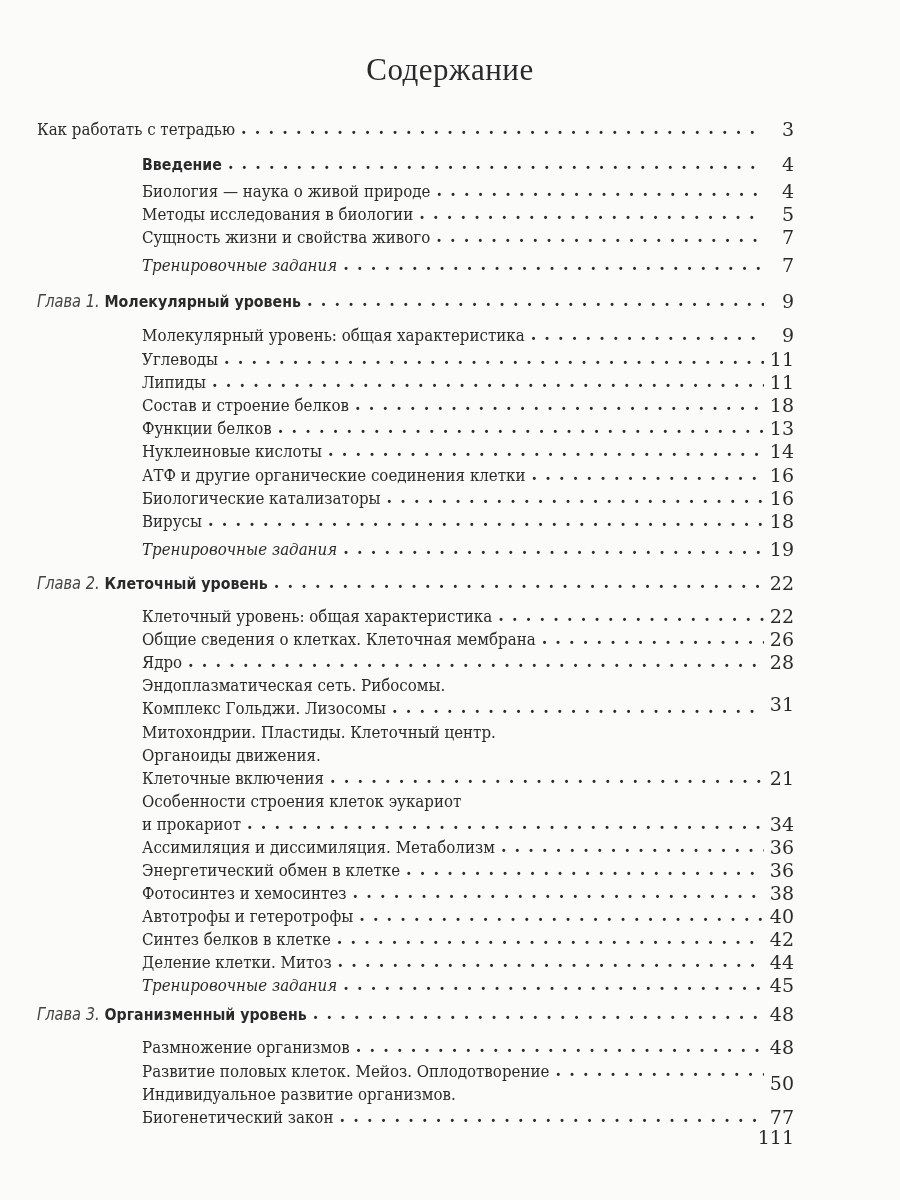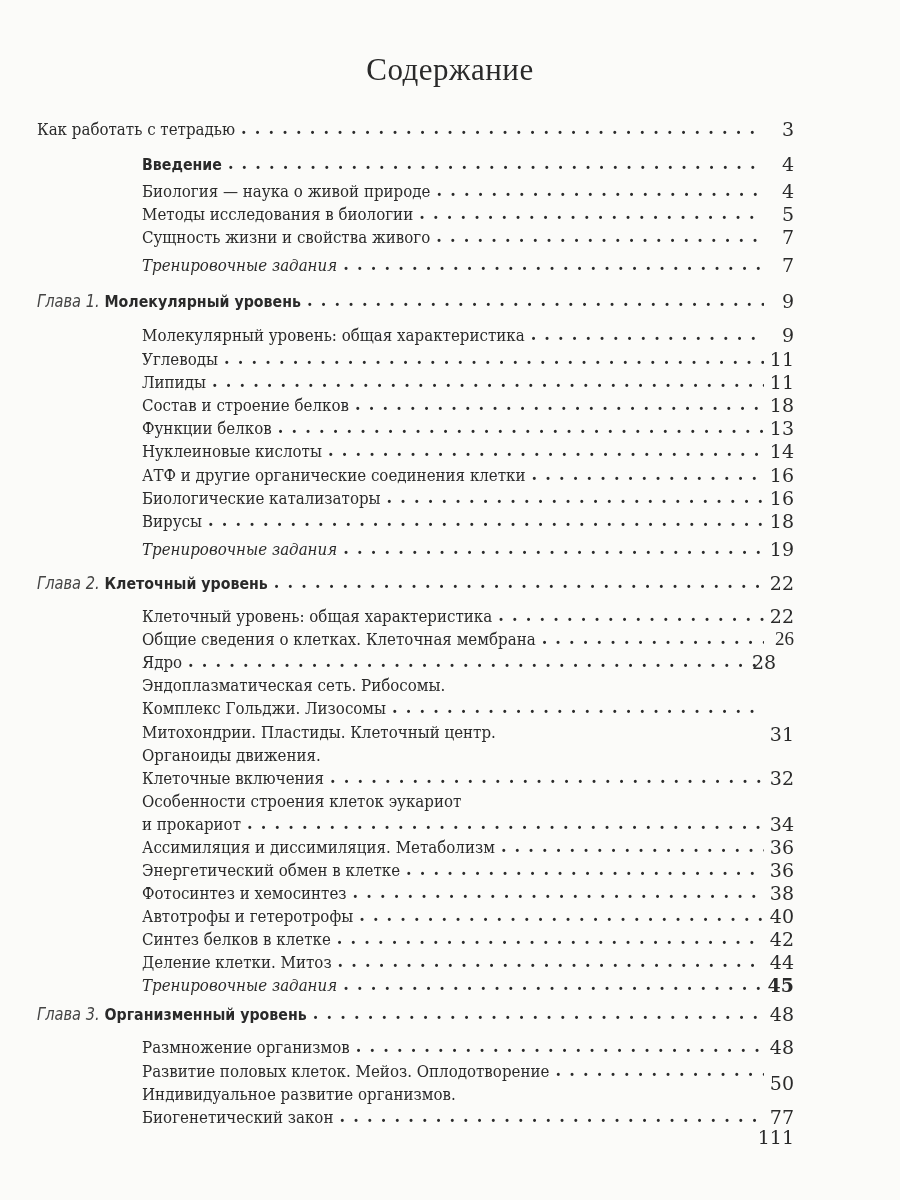--- a/index.html
+++ b/index.html
@@ -74,33 +74,33 @@
     <div class="dots" style="top: 538px; left: 343.193px; width: 420.807px;"></div>
     <div class="pg" style="top: 538px;">19</div>
     <div class="row" style="top: 572px; left: 37px;"><span class="chap">Глава 2.</span> <span class="lab bold-sans">Клеточный уровень</span></div>
     <div class="dots" style="top: 572px; left: 273.816px; width: 490.184px;"></div>
     <div class="pg" style="top: 572px;">22</div>
     <div class="row" style="top: 605px; left: 142px;"><span class="lab">Клеточный уровень: общая характеристика</span></div>
     <div class="dots" style="top: 605px; left: 498.195px; width: 265.805px;"></div>
     <div class="pg" style="top: 605px;">22</div>
     <div class="row" style="top: 628px; left: 142px;"><span class="lab">Общие сведения о клетках. Клеточная мембрана</span></div>
     <div class="dots" style="top: 628px; left: 541.638px; width: 222.362px;"></div>
-    <div class="pg" style="top: 628px; font-family: Liberation Serif, serif;">26</div>
+    <div class="pg" style="top: 628px;">26</div>
     <div class="row" style="top: 651px; left: 142px;"><span class="lab">Ядро</span></div>
     <div class="dots" style="top: 651px; left: 188.124px; width: 575.876px;"></div>
-    <div class="pg" style="top: 651px; text-align: center;">28</div>
+    <div class="pg" style="top: 651px;">28</div>
     <div class="row" style="top: 674px; left: 142px;"><span class="lab">Эндоплазматическая сеть. Рибосомы.</span></div>
     <div class="row" style="top: 697px; left: 142px;"><span class="lab">Комплекс Гольджи. Лизосомы</span></div>
     <div class="dots" style="top: 697px; left: 392.065px; width: 371.935px;"></div>
-    <div class="pg" style="top: 723px;">31</div>
+    <div class="pg" style="top: 693px;">31</div>
     <div class="row" style="top: 721px; left: 142px;"><span class="lab">Митохондрии. Пластиды. Клеточный центр.</span></div>
     <div class="row" style="top: 744px; left: 142px;"><span class="lab">Органоиды движения.</span></div>
     <div class="row" style="top: 767px; left: 142px;"><span class="lab">Клеточные включения</span></div>
     <div class="dots" style="top: 767px; left: 330.118px; width: 433.882px;"></div>
-    <div class="pg" style="top: 767px;">32</div>
+    <div class="pg" style="top: 767px;">21</div>
     <div class="row" style="top: 790px; left: 142px;"><span class="lab">Особенности строения клеток эукариот</span></div>
     <div class="row" style="top: 813px; left: 142px;"><span class="lab">и прокариот</span></div>
     <div class="dots" style="top: 813px; left: 246.981px; width: 517.019px;"></div>
     <div class="pg" style="top: 813px;">34</div>
     <div class="row" style="top: 836px; left: 142px;"><span class="lab">Ассимиляция и диссимиляция. Метаболизм</span></div>
     <div class="dots" style="top: 836px; left: 500.882px; width: 263.118px;"></div>
     <div class="pg" style="top: 836px;">36</div>
     <div class="row" style="top: 859px; left: 142px;"><span class="lab">Энергетический обмен в клетке</span></div>
     <div class="dots" style="top: 859px; left: 406.094px; width: 357.906px;"></div>
     <div class="pg" style="top: 859px;">36</div>
@@ -111,21 +111,21 @@
     <div class="dots" style="top: 905px; left: 359.143px; width: 404.857px;"></div>
     <div class="pg" style="top: 905px;">40</div>
     <div class="row" style="top: 928px; left: 142px;"><span class="lab">Синтез белков в клетке</span></div>
     <div class="dots" style="top: 928px; left: 336.824px; width: 427.176px;"></div>
     <div class="pg" style="top: 928px;">42</div>
     <div class="row" style="top: 951px; left: 142px;"><span class="lab">Деление клетки. Митоз</span></div>
     <div class="dots" style="top: 951px; left: 337.603px; width: 426.397px;"></div>
     <div class="pg" style="top: 951px;">44</div>
     <div class="row" style="top: 974px; left: 142px;"><span class="lab ital">Тренировочные задания</span></div>
     <div class="dots" style="top: 974px; left: 343.193px; width: 420.807px;"></div>
-    <div class="pg" style="top: 974px; font-weight: bold;">45</div>
+    <div class="pg" style="top: 974px;">45</div>
     <div class="row" style="top: 1003px; left: 37px;"><span class="chap">Глава 3.</span> <span class="lab bold-sans">Организменный уровень</span></div>
     <div class="dots" style="top: 1003px; left: 312.717px; width: 451.283px;"></div>
     <div class="pg" style="top: 1003px;">48</div>
     <div class="row" style="top: 1036px; left: 142px;"><span class="lab">Размножение организмов</span></div>
     <div class="dots" style="top: 1036px; left: 355.677px; width: 408.323px;"></div>
     <div class="pg" style="top: 1036px;">48</div>
     <div class="row" style="top: 1060px; left: 142px;"><span class="lab">Развитие половых клеток. Мейоз. Оплодотворение</span></div>
     <div class="dots" style="top: 1060px; left: 555.412px; width: 208.588px;"></div>
     <div class="pg" style="top: 1060px; margin-top: 12px;">50</div>
     <div class="row" style="top: 1083px; left: 142px;"><span class="lab">Индивидуальное развитие организмов.</span></div>

